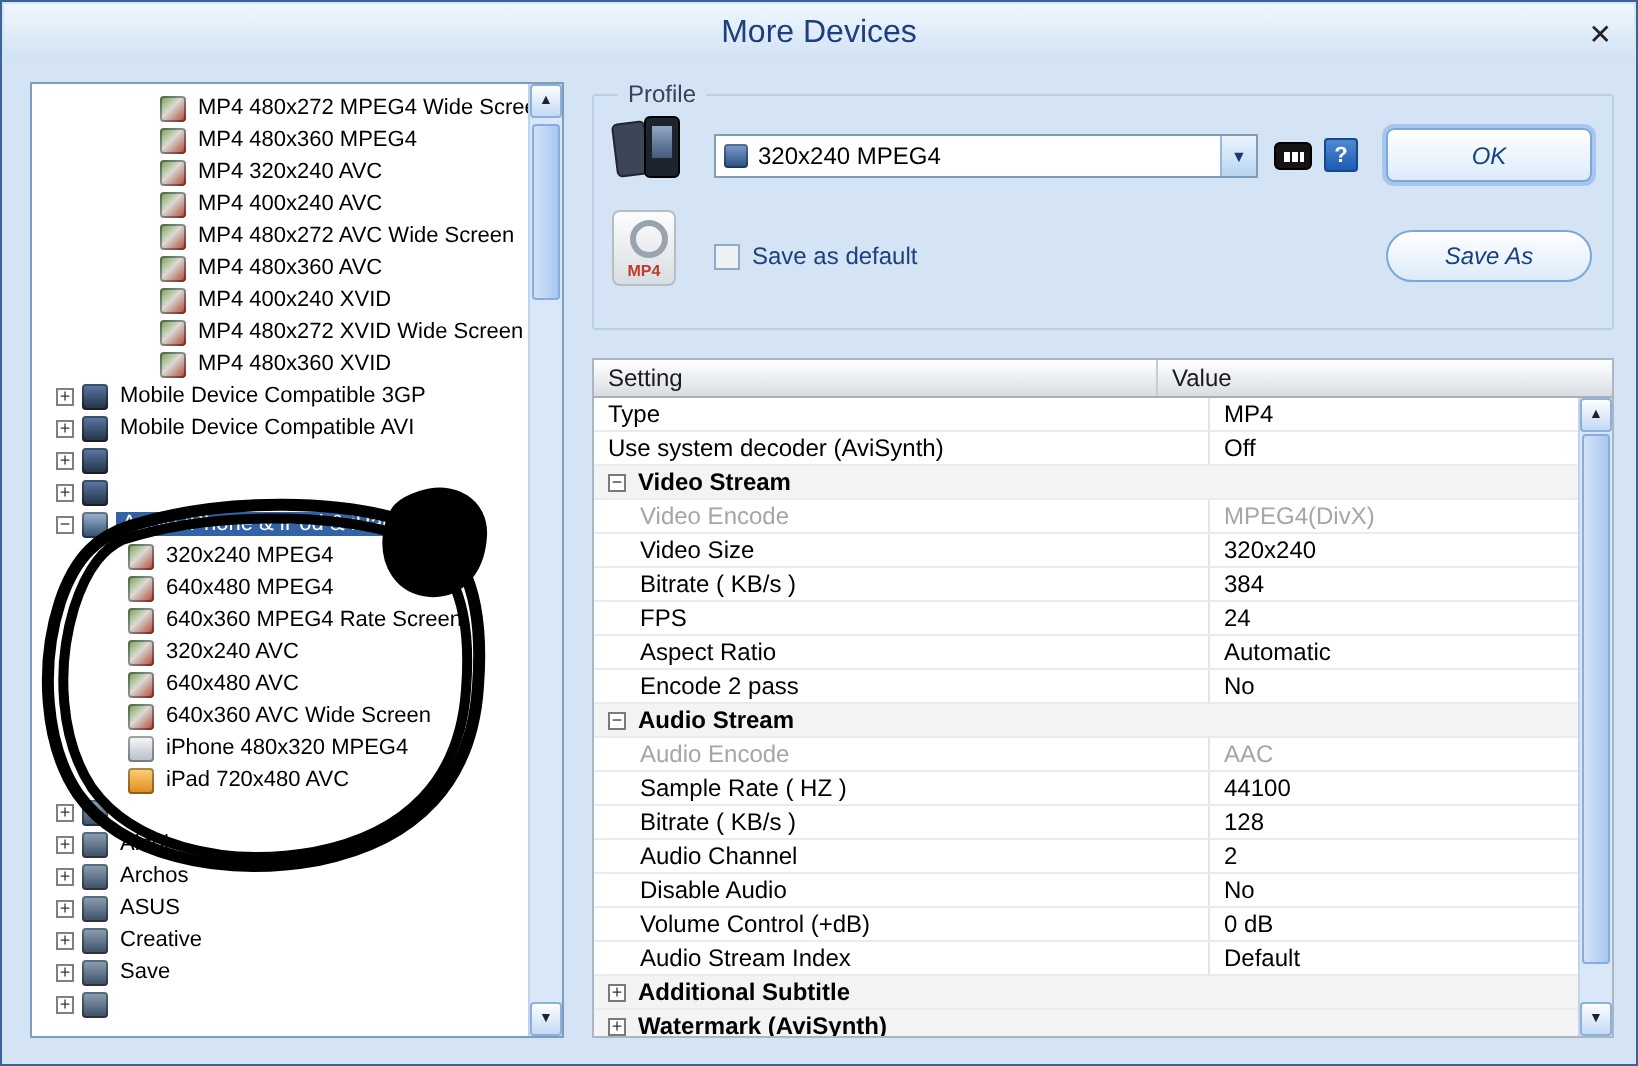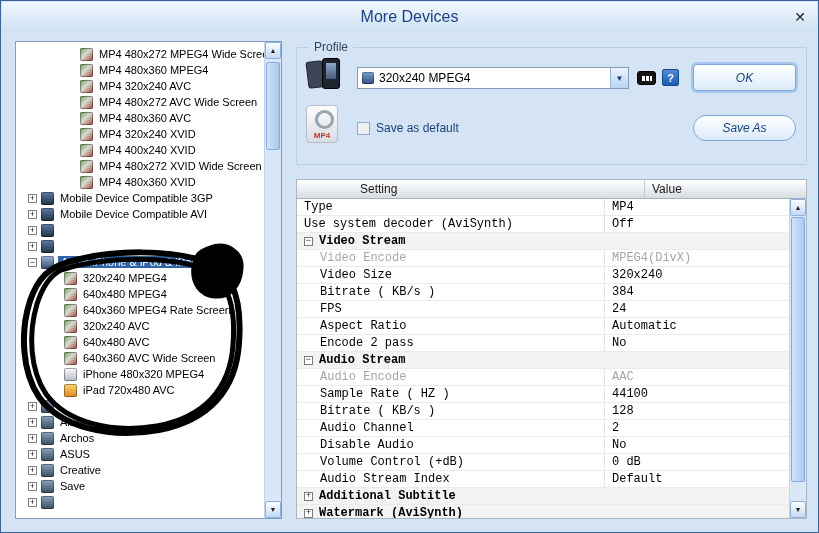--- a/index.html
+++ b/index.html
@@ -128,23 +128,23 @@
 
   
   .settings-table {
     position: absolute; left: 295px; top: 178px; width: 511px; height: 340px;
     background: #fff; border: 1px solid #aab6c2;
   }
   .thead {
     display: flex; height: 19px; font-size: 12px; color: #1a1a1a;
     background: linear-gradient(#ffffff,#d8dde3); border-bottom: 1px solid #a8b0ba;
   }
-  .hc1 { width: 308px; padding-left: 23px; display: flex; align-items: center; border-right: 1px solid #c6ccd4; margin-left: 40px; }
+  .hc1 { width: 282px; padding-left: 7px; display: flex; align-items: center; border-right: 1px solid #c6ccd4; }
   .hc2 { flex: 1; padding-left: 7px; display: flex; align-items: center; }
-  .trows { position: absolute; left: 0; top: 19px; right: 17px; bottom: 0; overflow: hidden; font-family: Liberation Mono, monospace; }
+  .trows { position: absolute; left: 0; top: 19px; right: 17px; bottom: 0; overflow: hidden; }
   .trow { height: 17px; display: flex; font-size: 12px; border-bottom: 1px solid #e9ebee; }
   .cell-setting { width: 308px; height: 100%; display: flex; align-items: center;
     padding-left: 7px; border-right: 1px solid #e2e5e9; white-space: nowrap; overflow: hidden; }
   .cell-value { flex: 1; height: 100%; display: flex; align-items: center; padding-left: 7px; white-space: nowrap; }
   .tgl { width: 9px; height: 9px; flex: none; margin-right: 6px;
     border: 1px solid #7a7a7a; background: #fff; font-weight: normal;
     font-size: 9px; line-height: 7px; text-align: center; color: #333; }
   .kind-sub .cell-setting, .kind-disabled .cell-setting { padding-left: 23px; }
   .kind-group { background: #f3f3f3; font-weight: bold; }
   .kind-group .cell-setting { border-right-color: transparent; }
@@ -177,31 +177,31 @@
     <span class="tlabel">MP4 480x360 MPEG4</span>
   </div>
         <div class="tree-row lvl-deep">
 
     <span class="ic ic-mp4"></span>
     <span class="tlabel">MP4 320x240 AVC</span>
   </div>
         <div class="tree-row lvl-deep">
 
     <span class="ic ic-mp4"></span>
+    <span class="tlabel">MP4 400x240 AVC</span>
+  </div>
+        <div class="tree-row lvl-deep">
+
+    <span class="ic ic-mp4"></span>
     <span class="tlabel">MP4 480x272 AVC Wide Screen</span>
   </div>
         <div class="tree-row lvl-deep">
 
     <span class="ic ic-mp4"></span>
     <span class="tlabel">MP4 480x360 AVC</span>
-  </div>
-        <div class="tree-row lvl-deep">
-
-    <span class="ic ic-mp4"></span>
-    <span class="tlabel">MP4 320x240 XVID</span>
   </div>
         <div class="tree-row lvl-deep">
 
     <span class="ic ic-mp4"></span>
     <span class="tlabel">MP4 400x240 XVID</span>
   </div>
         <div class="tree-row lvl-deep">
 
     <span class="ic ic-mp4"></span>
     <span class="tlabel">MP4 480x272 XVID Wide Screen</span>

